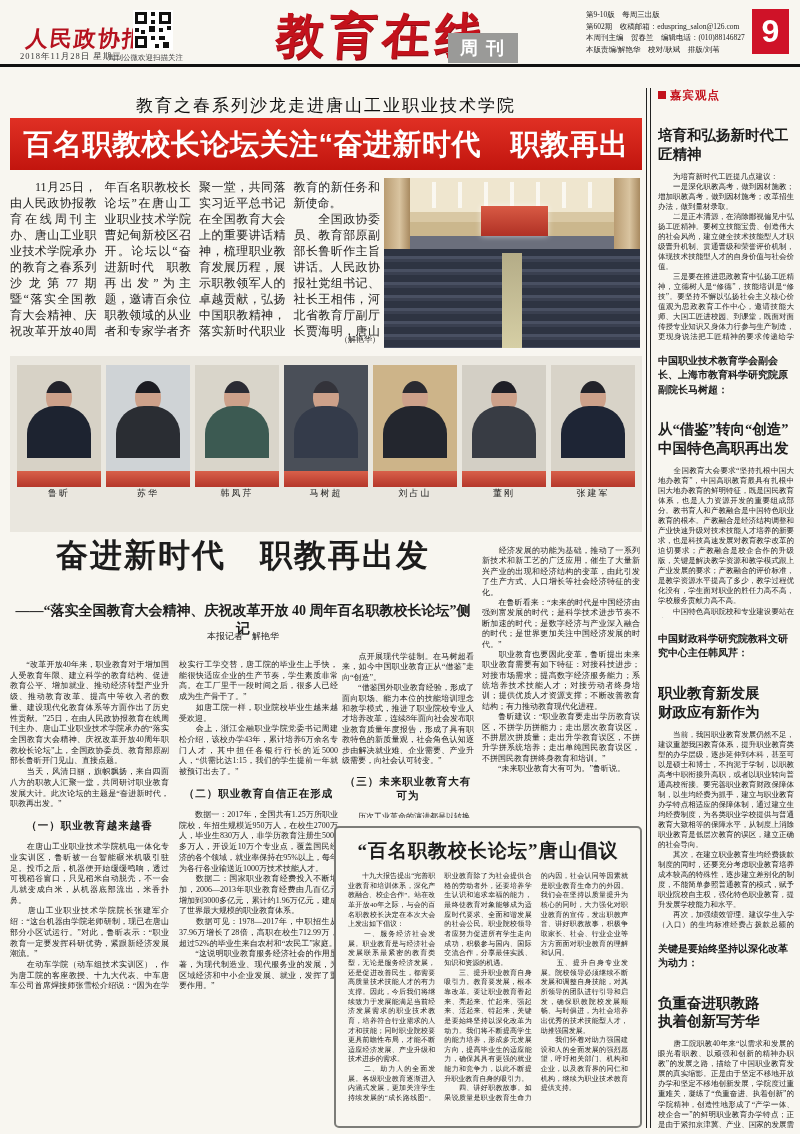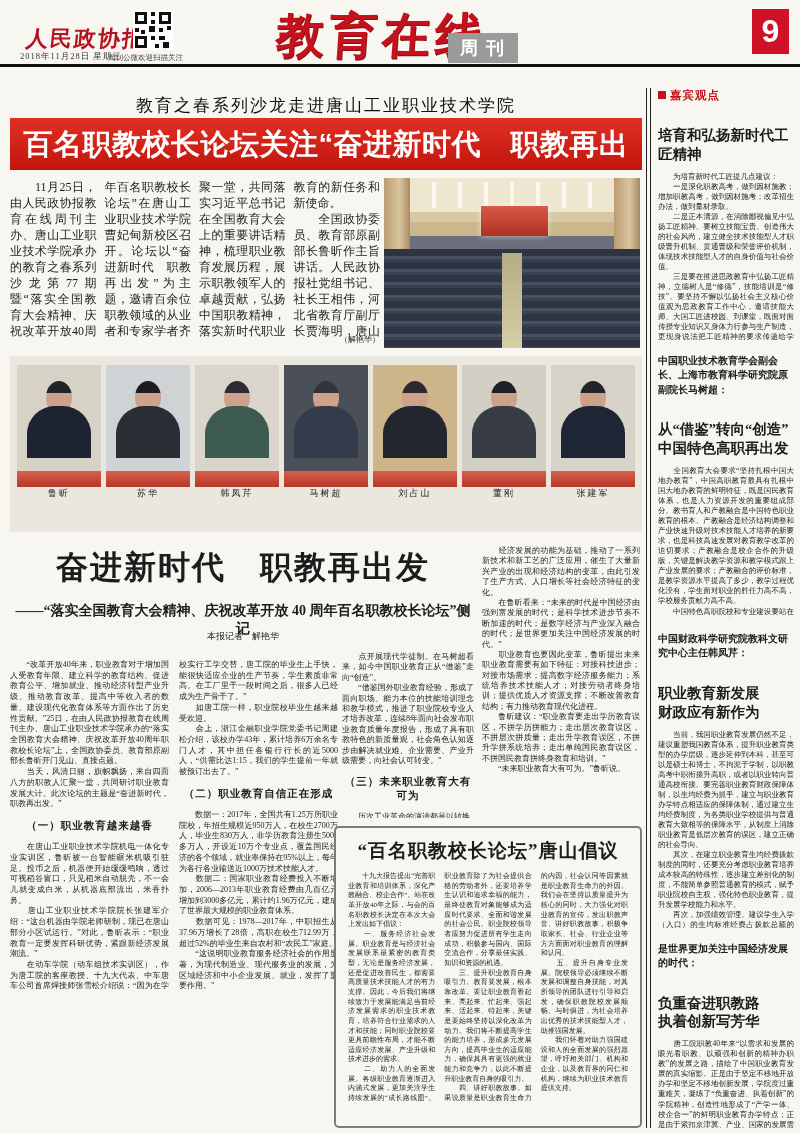--- a/index.html
+++ b/index.html
@@ -41,21 +41,21 @@
   
   .portrait-band{left:10px;top:356px;width:632px;height:176px;background:#eae7df;display:flex;gap:5px;padding:9px 7px 0 7px;box-sizing:border-box;}
   .portrait-cell{flex:1;display:flex;flex-direction:column;}
   .portrait{height:122px;position:relative;overflow:hidden;}
   .p-head{width:26px;height:32px;margin:16px auto 0;border-radius:50% 50% 46% 46%;background:linear-gradient(var(--hair) 0 36%,#cda18a 36%);}
   .p-torso{width:64px;height:52px;margin:-7px auto 0;border-radius:28px 28px 0 0;background:var(--suit);}
   .p-desk{position:absolute;left:0;bottom:0;width:100%;height:16px;background:linear-gradient(#d8604a,#b5372a);}
   .portrait-name{text-align:center;font-size:9px;padding-top:0;letter-spacing:2px;}
 
   
-  .feature-title{left:10px;top:546px;width:466px;text-align:center;font-size:32px;font-weight:900;letter-spacing:2px;}
+  .feature-title{left:10px;top:534px;width:466px;text-align:center;font-size:32px;font-weight:900;letter-spacing:2px;}
   .feature-subtitle{left:10px;top:602px;width:466px;text-align:center;font-size:14px;font-weight:bold;}
   .feature-byline{left:10px;top:630px;width:466px;text-align:center;font-size:9px;color:#222;}
   .rt-colB{left:482px;top:546px;width:158px;height:274px;font-size:8px;line-height:1.3;overflow:hidden;}
   .feature-left{left:10px;top:660px;width:328px;height:476px;column-count:2;column-gap:10px;font-size:8px;line-height:1.34;overflow:hidden;}
   .feature-left p,.rt-colA p,.rt-colB p{margin:0;}
   .subhead{text-align:center;font-size:10.5px;font-weight:bold;margin:9px 0;letter-spacing:1px;}
   .rt-colA{left:342px;top:652px;width:132px;height:166px;font-size:8px;line-height:1.3;overflow:hidden;}
 
   
   .box{left:334px;top:826px;width:308px;height:302px;border:2px solid #7c7c78;border-radius:5px;padding:8px 12px;box-sizing:border-box;background:#f8f6f0;}
@@ -99,20 +99,26 @@
       <rect x="26" y="26" width="6" height="4" fill="#111"></rect>
         <rect x="30" y="32" width="6" height="6" fill="#111"></rect>
       <rect x="22" y="34" width="4" height="4" fill="#111"></rect>
         <rect x="2" y="18" width="4" height="4" fill="#111"></rect>
       <rect x="8" y="20" width="4" height="4" fill="#111"></rect>
     </svg>
   </div>
   <div class="abs qr-caption">周刊公微欢迎扫描关注</div>
   <div class="abs paper-title">教育在线</div>
   <div class="abs weekly-box">周刊</div>
+  <div class="abs mast-info">
+    <div>第9-10版　每周三出版</div>
+    <div>第602期　收稿邮箱：eduspring_salon@126.com</div>
+    <div>本周刊主编　贺春兰　编辑电话：(010)88146827</div>
+    <div>本版责编/解艳华　校对/耿斌　排版/刘苇</div>
+  </div>
   <div class="abs page-num">9</div>
   <div class="abs mast-rule"></div>
 
   <div class="abs kicker">教育之春系列沙龙走进唐山工业职业技术学院</div>
   <div class="abs banner">百名职教校长论坛关注“奋进新时代　职教再出发”</div>
 
   <div class="abs intro-text pre just">　　11月25日，由人民政协报教育在线周刊主办、唐山工业职业技术学院承办的教育之春系列沙龙第77期暨“落实全国教育大会精神、庆祝改革开放40周年百名职教校长论坛”在唐山工业职业技术学院曹妃甸新校区召开。论坛以“奋进新时代　职教再出发”为主题，邀请百余位职教领域的从业者和专家学者齐聚一堂，共同落实习近平总书记在全国教育大会上的重要讲话精神，梳理职业教育发展历程，展示职教领军人的卓越贡献，弘扬中国职教精神，落实新时代职业教育的新任务和新使命。
 　　全国政协委员、教育部原副部长鲁昕作主旨讲话。人民政协报社党组书记、社长王相伟，河北省教育厅副厅长贾海明，唐山市人民政府副市长曹全民在开幕式上致辞。
 　　“教育之春沙龙寓意携手社会各界推动中国教育迎来春天，今天我们已欣喜看到了中国职业教育的又一个春天。人民政协报将持续发挥优势，持之以恒地关注职业教育发展，助推职业教育的振兴，讲好职教故事，唱响职教声音，为职业教育发展传播正能量。”王相伟表示。
 　　人民政协报教育周刊创刊之始，就把职业教育作为一个重要的报道领域。2006年，由我报倡议推动成立了职业教育振兴论坛，连续举办了三届；2008年，周刊还在人民政协报社召开了“中国职业教育30年的回顾与展望研讨会”。</div>
@@ -253,20 +259,20 @@
     <div class="sb-item">
       <div class="sb-speaker">中国财政科学研究院教科文研究中心主任韩凤芹：</div>
       <div class="sb-headline pre">职业教育新发展
 财政应有新作为</div>
       <div class="sb-body sb-b3 pre just">　　当前，我国职业教育发展仍然不足，建议重塑我国教育体系，提升职业教育类型的办学层级，逐步延伸到本科，甚至可以是硕士和博士，不拘泥于学制，以职教高考中职衔接升高职，或者以职业转向普通高校衔接。要完善职业教育财政保障体制，以生均经费为抓手，建立与职业教育办学特点相适应的保障体制，通过建立生均经费制度，为各类职业学校提供与普通教育大致相等的保障水平，从制度上消除职业教育是低层次教育的误区，建立正确的社会导向。
 　　其次，在建立职业教育生均经费拨款制度的同时，还要充分考虑职业教育培养成本较高的特殊性，逐步建立差别化的制度，不能简单参照普通教育的模式，赋予职业院校自主权，强化特色职业教育，提升发展学校能力和水平。
 　　再次，加强绩效管理。建议学生入学（入口）的生均标准经费占拨款总额的40%+学生毕业（出口）的购买技术技能人才培养成果的经费占拨款总额的60%。此外，针对职业教育发展不平衡不充分的现状，可考虑购买服务。</div>
     </div>
 
     <div class="sb-item">
-      <div class="sb-speaker">是世界更加关注中国经济发展的时代：</div>
+      <div class="sb-speaker">关键是要始终坚持以深化改革为动力：</div>
       <div class="sb-headline pre">负重奋进职教路
 执着创新写芳华</div>
       <div class="sb-body sb-b4 pre just">　　唐工院职教40年来“以需求和发展的眼光看职教、以顽强和创新的精神办职教”的发展之路，描绘了中国职业教育发展的真实缩影。正是由于坚定不移地开放办学和坚定不移地创新发展，学院度过重重难关，凝练了“负重奋进、执着创新”的学院精神，创造性地形成了“产学一体、校企合一”的鲜明职业教育办学特点；正是由于紧扣京津冀、产业、国家的发展需求并超前服务，学院打造了优秀的教师队伍、开展技术培训和技术研发、深入开展国际交流等一系列办学举措，最终成就了唐工院的今天，也为学院走向更好的明天奠定了基础。</div>
     </div>
   </div>
 
 </div>
 
 </body></html>

